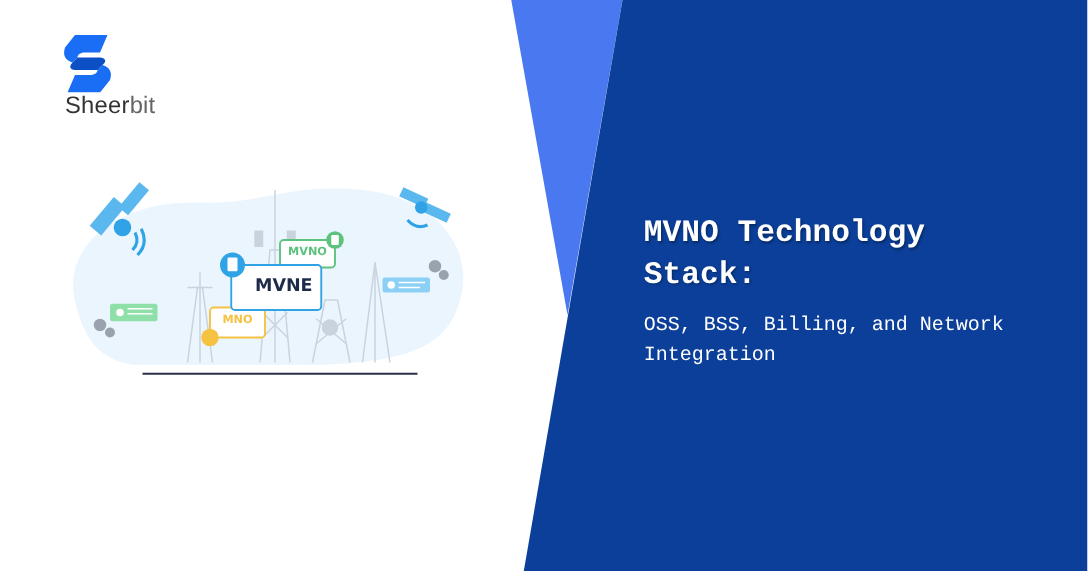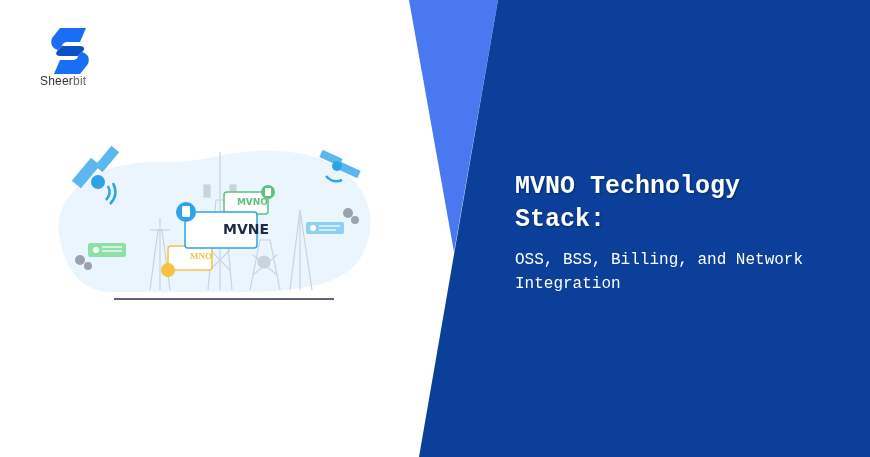--- a/index.html
+++ b/index.html
@@ -1,25 +1,25 @@
 <!DOCTYPE html>
 <html><head>
 <meta charset="utf-8">
 <style>
   html, body { margin: 0; padding: 0; }
   body { width: 870px; height: 457px; overflow: hidden; position: relative; background: #ffffff; font-family: "Liberation Sans", sans-serif; }
   .bg-svg { position: absolute; left: 0; top: 0; width: 870px; height: 457px; }
   .logo { position: absolute; left: 38px; top: 28px; width: 64px; height: 64px; }
   .logo-mark { position: absolute; left: 12px; top: 0; width: 40px; height: 46px; }
-  .logo-text { position: absolute; left: 2px; top: 46px; font-size: 12px; color: #333; letter-spacing: 0.2px; white-space: nowrap; }
+  .logo-text { position: absolute; left: 14px; top: 46px; font-size: 19px; color: #333; letter-spacing: 0.2px; white-space: nowrap; }
   .logo-text .b { color: #666; }
   .illus { position: absolute; left: 50px; top: 140px; width: 330px; height: 170px; }
   .title { position: absolute; left: 515px; top: 170px; width: 320px; color: #ffffff; font-family: Liberation Mono, monospace; font-weight: bold; font-size: 25px; line-height: 33px; text-shadow: 1px 1px 2px rgba(0,0,0,0.35); }
   .subtitle { position: absolute; left: 515px; top: 248px; width: 320px; color: #ffffff; font-family: Liberation Mono, monospace; font-size: 16px; line-height: 24px; }
-  .label { position: absolute; font-family: "DejaVu Sans", sans-serif; font-weight: bold; text-align: right; }
+  .label { position: absolute; font-family: "DejaVu Sans", sans-serif; font-weight: bold; text-align: center; }
 </style>
 </head>
 <body>
 
 <svg class="bg-svg" viewBox="0 0 870 457">
   <polygon points="409,0 498,0 454,252" fill="#4a78f0"></polygon>
   <polygon points="498,0 870,0 870,457 419,457" fill="#0b3f99"></polygon>
 </svg>
 
 <div class="logo">
@@ -93,18 +93,18 @@
     <rect x="215" y="48" width="6" height="8" rx="1" fill="#ffffff"></rect>
 
     <rect x="118" y="106" width="44" height="24" rx="3" fill="#ffffff" stroke="#f5c242" stroke-width="1.5"></rect>
     <circle cx="118" cy="130" r="7" fill="#f5c242"></circle>
 
     <rect x="135" y="72" width="72" height="36" rx="3" fill="#ffffff" stroke="#2fa3e6" stroke-width="1.5"></rect>
     <circle cx="136" cy="72" r="10" fill="#2fa3e6"></circle>
     <rect x="132" y="66" width="8" height="11" rx="1" fill="#ffffff"></rect>
   </svg>
   <div class="label" style="left:174px; top:57px; width:44px; font-size:9px; color:#5cc27d;">MVNO</div>
-  <div class="label" style="left:118px; top:111px; width:44px; font-size:9px; color:#f5c242;font-family:Liberation Serif, serif;">MNO</div>
+  <div class="label" style="left:118px; top:111px; width:44px; font-size:9px; color:#f5c242;">MNO</div>
   <div class="label" style="left:135px; top:81px; width:84px; font-size:14px; color:#1e2a4a;">MVNE</div>
 </div>
 
 <div class="title">MVNO Technology Stack:</div>
 <div class="subtitle">OSS, BSS, Billing, and Network Integration</div>
 
 </body></html>

